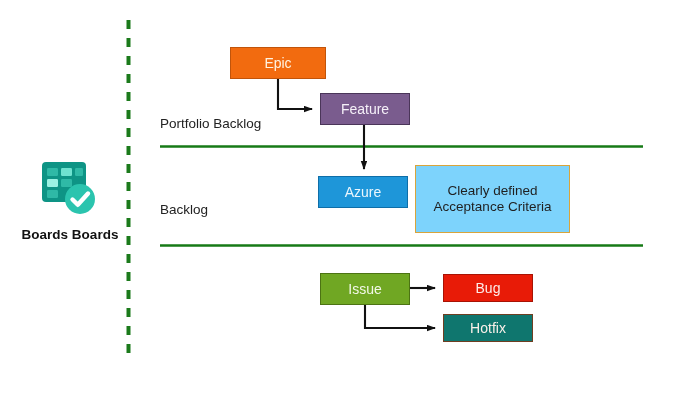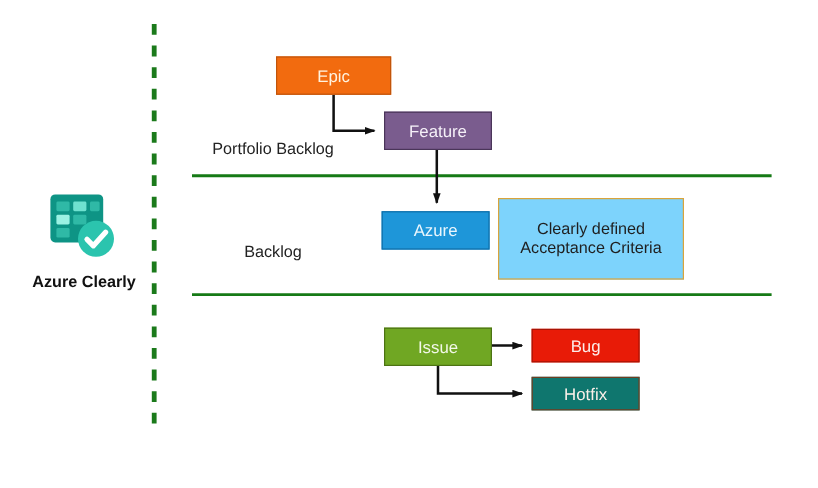--- a/index.html
+++ b/index.html
@@ -72,21 +72,20 @@
   #node-hotfix {
     left: 443px; top: 314px; width: 90px; height: 28px;
     background: #0f766e; border-color: #6E3E21; color: #FAF0E9;
   }
   
   .lane-label {
     position: absolute;
     font-family: "Liberation Sans", sans-serif;
     font-size: 13.5px;
     color: #222222;
-    text-align: center;
     line-height: 1.35;
     z-index: 3;
     white-space: pre-line;
   }
   #lane-label-portfolio { left: 160px; top: 115px; width: 135px; }
   #lane-label-backlog   { left: 160px; top: 201px; width: 135px; }
   #lane-label-issue     { left: 160px; top: 291px; width: 135px; }
   
   #brand {
     position: absolute;
@@ -135,21 +134,21 @@
       <rect x="3" y="4" width="44" height="40" rx="4" ry="4" fill="#0E9485"></rect>
       <rect x="8" y="10" width="11" height="8" rx="1.2" fill="#2FB9A6"></rect>
       <rect x="22" y="10" width="11" height="8" rx="1.2" fill="#6FE2D0"></rect>
       <rect x="36" y="10" width="8" height="8" rx="1.2" fill="#2FB9A6"></rect>
       <rect x="8" y="21" width="11" height="8" rx="1.2" fill="#9BF2E3"></rect>
       <rect x="22" y="21" width="11" height="8" rx="1.2" fill="#2FB9A6"></rect>
       <rect x="8" y="32" width="11" height="8" rx="1.2" fill="#2FB9A6"></rect>
       <circle cx="41" cy="41" r="15" fill="#2BC4AE"></circle>
       <path d="M33.5,41.5 L38.8,46.8 L49,35.5" fill="none" stroke="#ffffff" stroke-width="4.4" stroke-linecap="round" stroke-linejoin="round"></path>
     </svg>
-    <div id="brand-label">Azure Clearly</div>
+    <div id="brand-label">Boards Boards</div>
   </div>
 
   <div class="lane-label" id="lane-label-portfolio">Portfolio Backlog</div>
   <div class="lane-label" id="lane-label-backlog">Backlog</div>
 
   <div class="node" id="node-epic">Epic</div>
 
   <div class="node" id="node-feature">Feature</div>
 
   <div class="node" id="node-task">Azure</div>

